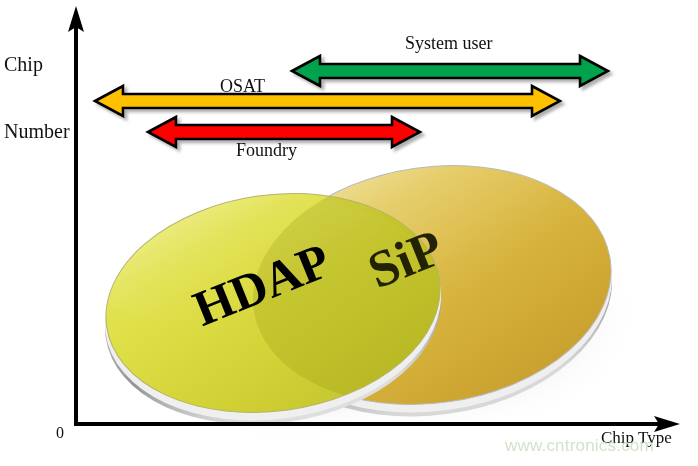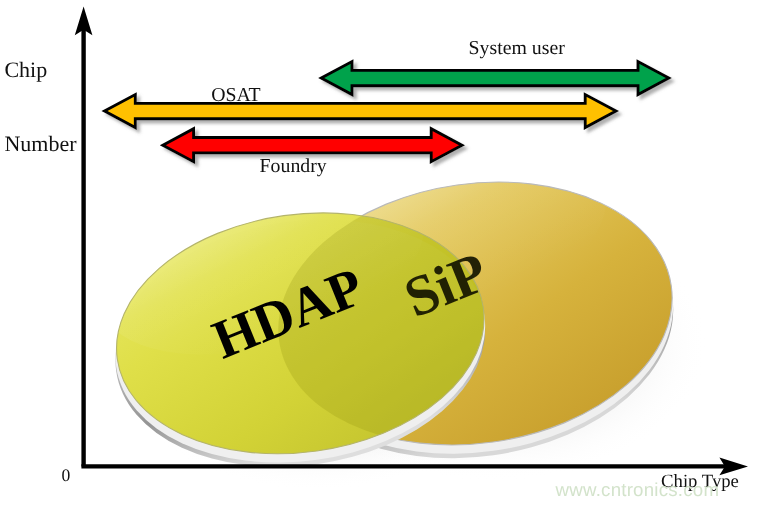--- a/index.html
+++ b/index.html
@@ -44,22 +44,22 @@
     top: 424px;
     font-size: 16px;
   }
   .arrow-label {
     position: absolute;
     color: #111111;
     font-family: "Liberation Serif", "DejaVu Serif", serif;
     font-size: 18px;
     white-space: pre;
   }
-  #label-system-user { left: 426px; top: 33px; }
-  #label-osat        { left: 192px; top: 76px; }
+  #label-system-user { left: 405px; top: 33px; }
+  #label-osat        { left: 220px; top: 76px; }
   #label-foundry     { left: 236px; top: 140px; font-family: Liberation Serif, serif; }
 
   #watermark {
     position: absolute;
     left: 505px;
     top: 436px;
     font-family: "Liberation Sans", "DejaVu Sans", sans-serif;
     font-size: 17px;
     color: #d3e3cb;
     letter-spacing: 0.2px;

